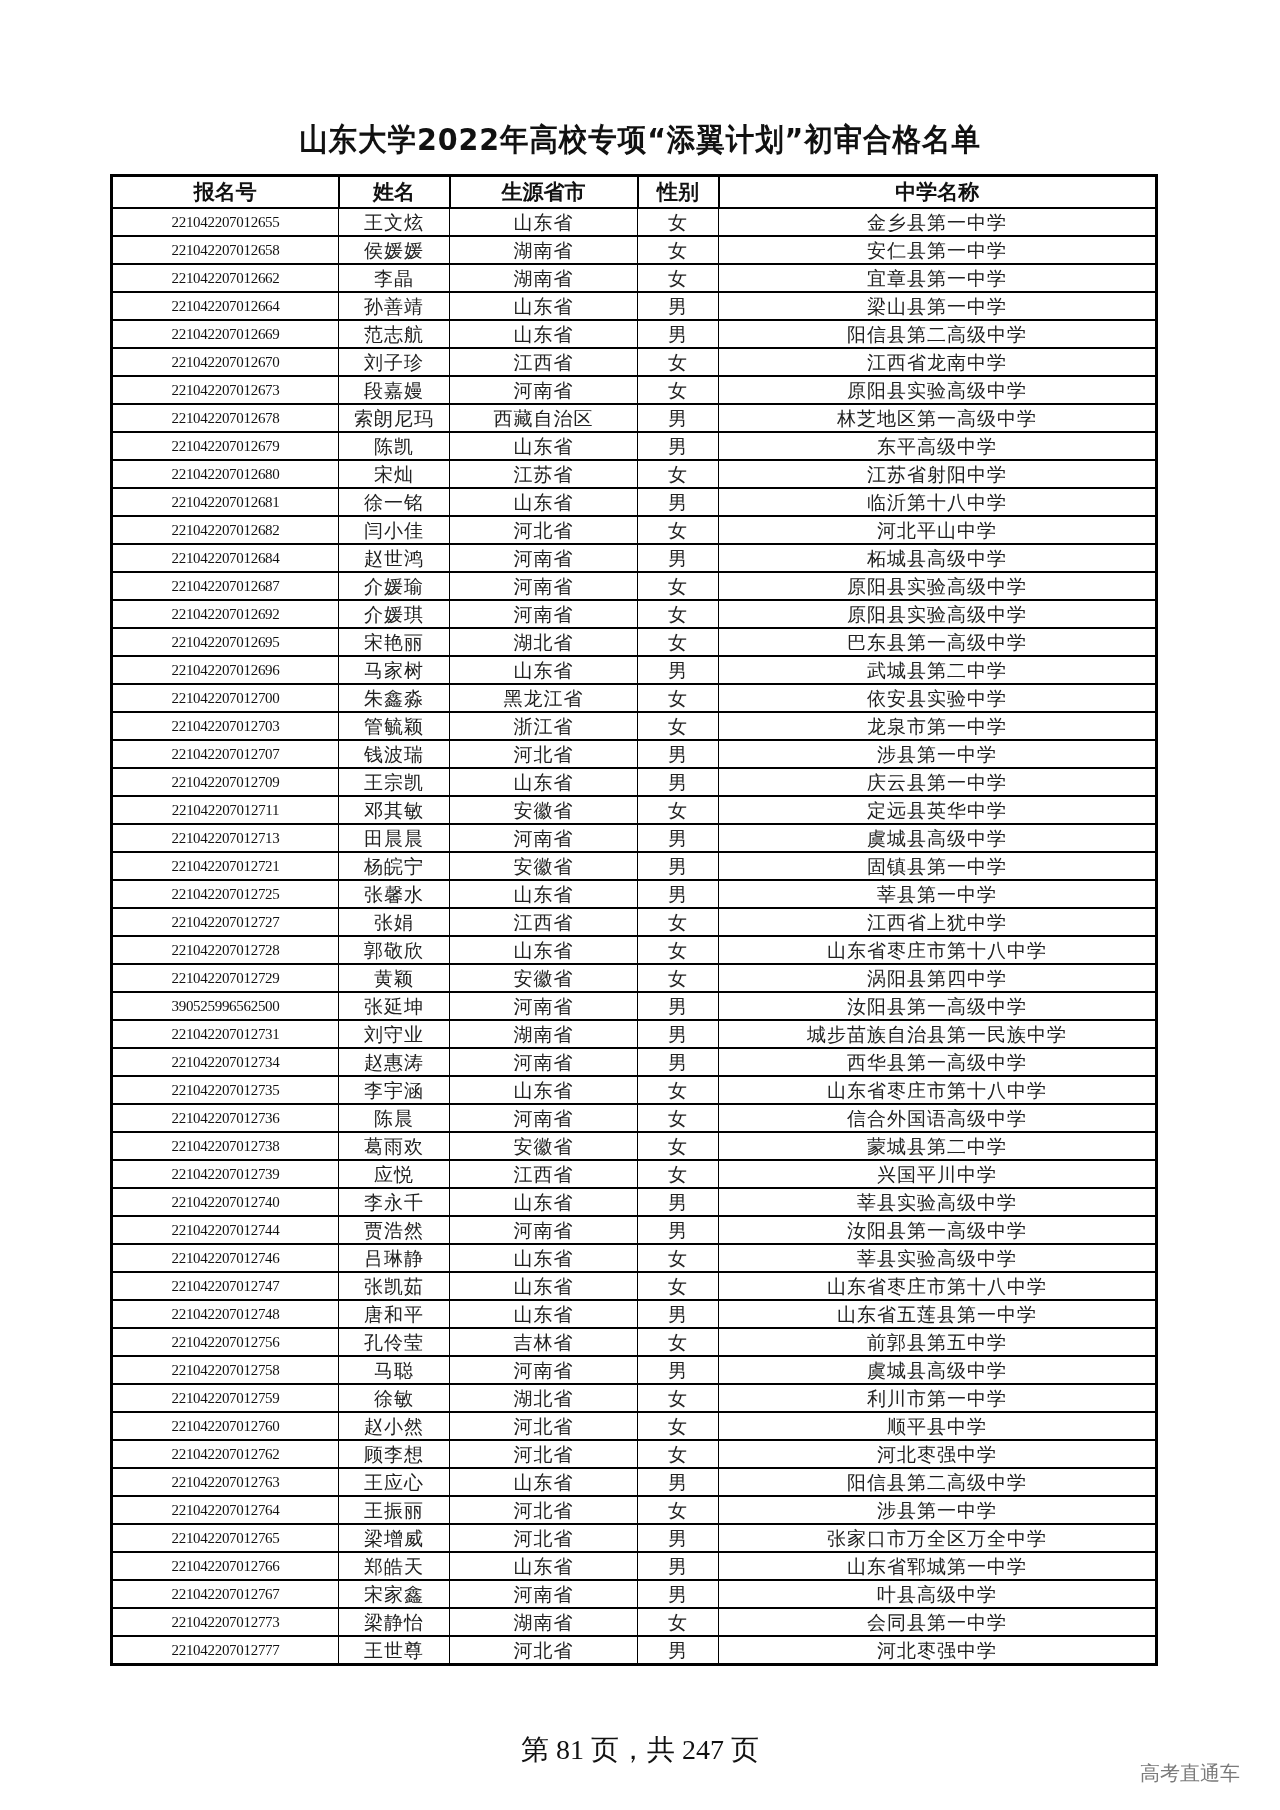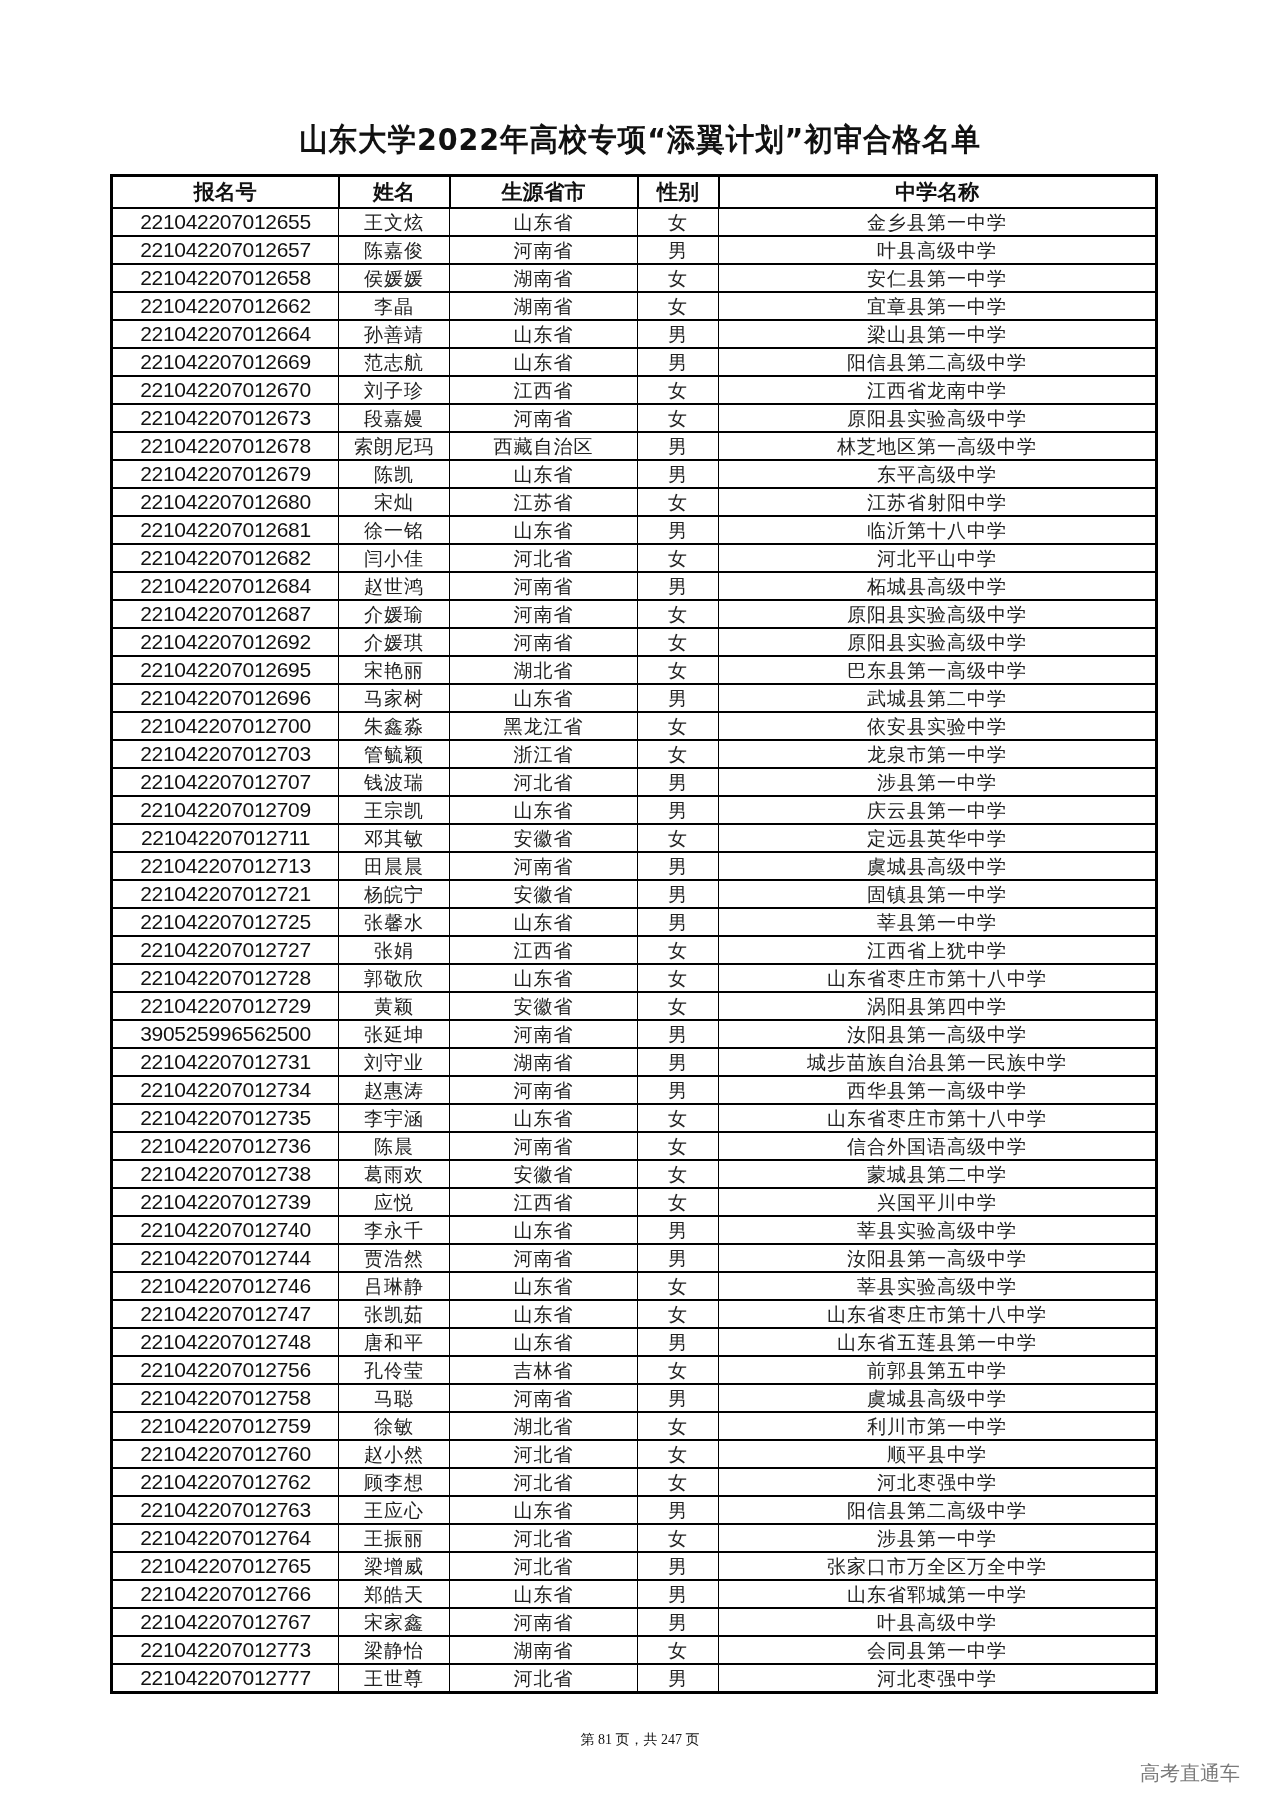--- a/index.html
+++ b/index.html
@@ -17,26 +17,26 @@
     table.roster col.c3 { width: 188px; }
     table.roster col.c4 { width: 81px; }
     table.roster col.c5 { width: 438px; }
     table.roster th { height: 30px; border: 2px solid #000; border-bottom-width: 2px;
                       font-family: "DejaVu Sans", "Liberation Sans", sans-serif;
                       font-size: 21px; font-weight: bold; text-align: center; padding: 0;
                       line-height: 30px; }
     table.roster td { height: 26px; border: 1px solid #000; border-top: 2px solid #000;
                       text-align: center; padding: 0; font-size: 19px; line-height: 26px;
                       white-space: nowrap; overflow: hidden; }
-    table.roster td.id { font-family: Liberation Sans, sans-serif; font-size: 21px;
+    table.roster td.id { font-family: Liberation Serif, serif; font-size: 15px;
                          letter-spacing: -0.3px; }
     table.roster td.cn { font-family: "DejaVu Sans", "Liberation Sans", sans-serif; font-weight: 300;
                          color: #222; letter-spacing: 1px; }
     .page-num { position: absolute; left: 0; width: 1280px; top: 1731px; text-align: center;
-                font-family: "Liberation Serif", "DejaVu Serif", serif; font-size: 14px; color: #111; }
+                font-family: "Liberation Serif", "DejaVu Serif", serif; font-size: 28px; color: #111; }
     .watermark { position: absolute; left: 1140px; top: 1760px; font-family: "DejaVu Sans", "Liberation Sans", sans-serif;
                  font-size: 20px; color: #7a7a7a; letter-spacing: 0px; text-align: center; }
   </style>
 </head>
 <body>
 
 <div class="title">山东大学2022年高校专项“添翼计划”初审合格名单</div>
 
 <table class="roster">
   <colgroup>
@@ -57,27 +57,20 @@
   </thead>
   <tbody id="roster-body">
       <tr>
         <td class="id">221042207012655</td>
         <td class="cn">王文炫</td>
         <td class="cn">山东省</td>
         <td class="cn">女</td>
         <td class="cn">金乡县第一中学</td>
       </tr>
       <tr>
-        <td class="id">221042207012657</td>
-        <td class="cn">陈嘉俊</td>
-        <td class="cn">河南省</td>
-        <td class="cn">男</td>
-        <td class="cn">叶县高级中学</td>
-      </tr>
-      <tr>
         <td class="id">221042207012658</td>
         <td class="cn">侯媛媛</td>
         <td class="cn">湖南省</td>
         <td class="cn">女</td>
         <td class="cn">安仁县第一中学</td>
       </tr>
       <tr>
         <td class="id">221042207012662</td>
         <td class="cn">李晶</td>
         <td class="cn">湖南省</td>

